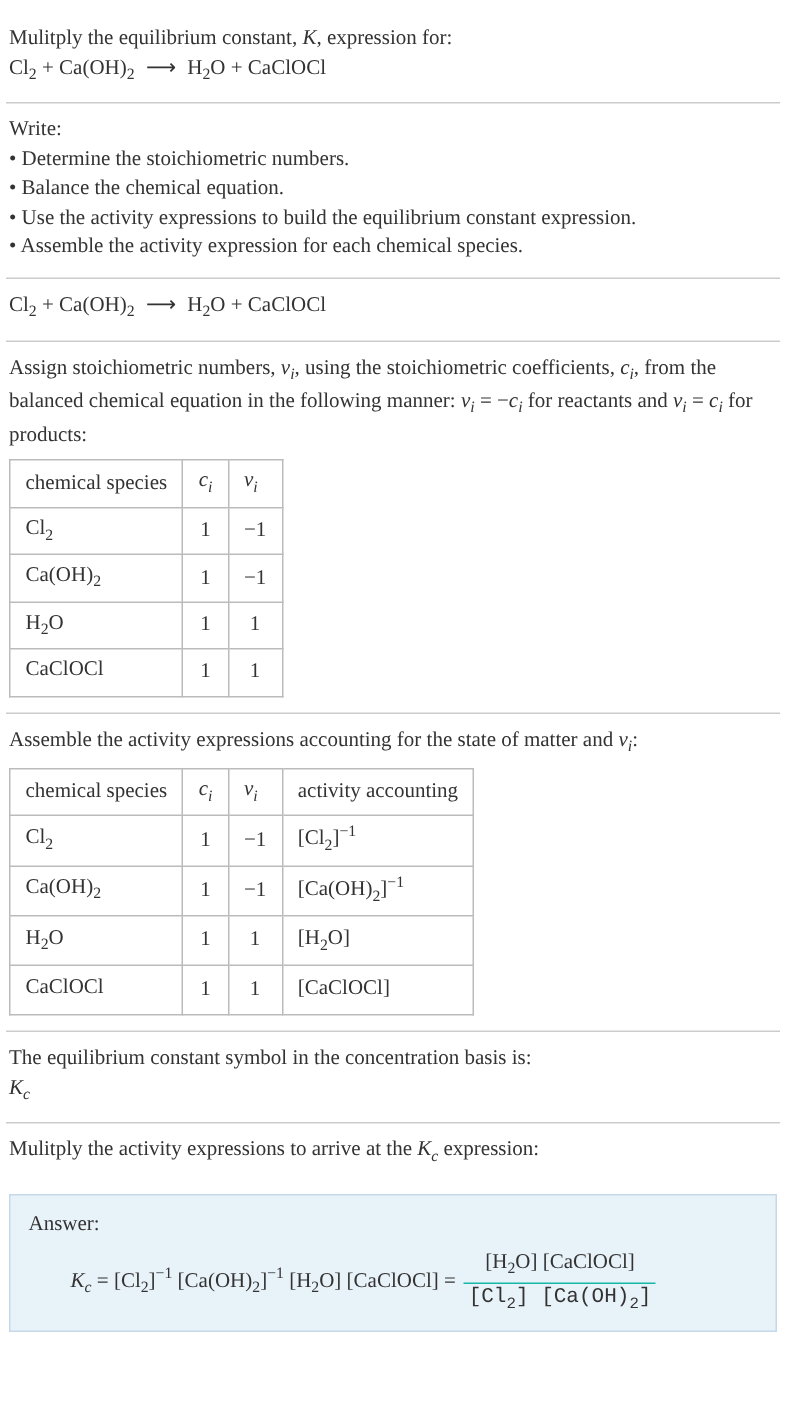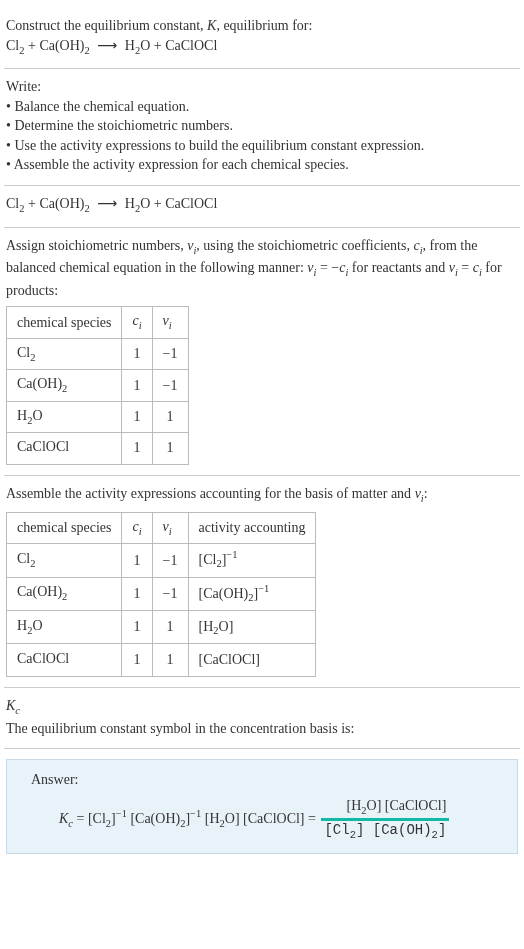--- a/index.html
+++ b/index.html
@@ -28,55 +28,55 @@
     th, td {
       border: 1px solid #bbb;
       padding: 4px 10px;
       text-align: left;
       font-weight: normal;
     }
     td.num { text-align: center; }
     .answer-box {
       background: #e8f2f9;
       border: 1px solid #c5d9e8;
-      padding: 10px 24px;
-      margin-top: 2px;
+      padding: 10px 12px;
+      margin-top: 16px;
     }
     .answer-label { font-weight: normal; margin-bottom: 6px; }
     .frac {
       display: inline-block;
       vertical-align: middle;
       text-align: center;
       margin: 0 2px;
     }
-    .frac .num { display: block; border-bottom: 3px solid #14b8a6; padding: 0 3px; text-align: right; }
+    .frac .num { display: block; border-bottom: 1px solid #14b8a6; padding: 0 3px; }
     .frac .den { display: block; padding: 0 3px; font-family: Liberation Mono, monospace; }
     .indent { padding-left: 28px; }
     .plan-list { list-style: none; padding-left: 0; }
     .plan-list li::before { content: "• "; }
   </style>
 </head>
 <body>
 
 <div class="section">
   <div>
-    <span>Construct the equilibrium constant, </span><span class="italic">K</span><span>, equilibrium for:</span>
+    <span>Mulitply the equilibrium constant, </span><span class="italic">K</span><span>, expression for:</span>
   </div>
   <div>
     <span>Cl</span><sub>2</sub><span> + </span><span>Ca(OH)</span><sub>2</sub>
     <span class="arrow">⟶</span>
     <span>H</span><sub>2</sub><span>O</span><span> + </span><span>CaClOCl</span>
   </div>
 </div>
 
 <div class="section">
   <div>Write:</div>
   <ul class="plan-list">
+    <li>Determine the stoichiometric numbers.</li>
     <li>Balance the chemical equation.</li>
-    <li>Determine the stoichiometric numbers.</li>
     <li>Use the activity expressions to build the equilibrium constant expression.</li>
     <li>Assemble the activity expression for each chemical species.</li>
   </ul>
 </div>
 
 <div class="section">
   <div>
     <span>Cl</span><sub>2</sub><span> + </span><span>Ca(OH)</span><sub>2</sub>
     <span class="arrow">⟶</span>
     <span>H</span><sub>2</sub><span>O</span><span> + </span><span>CaClOCl</span>
@@ -113,21 +113,21 @@
           <td><span>CaClOCl</span><sub></sub><span></span></td>
           <td class="num">1</td>
           <td class="num">1</td>
         </tr>
   </tbody>
     </table>
 </div>
 
 <div class="section">
   <div>
-    <span>Assemble the activity expressions accounting for the basis of matter and </span><span class="italic">ν</span><sub class="italic">i</sub><span>:</span>
+    <span>Assemble the activity expressions accounting for the state of matter and </span><span class="italic">ν</span><sub class="italic">i</sub><span>:</span>
   </div>
   <table>
     <tbody>
         <tr>
       <th>chemical species</th>
       <th><span class="italic">c</span><sub class="italic">i</sub></th>
       <th><span class="italic">ν</span><sub class="italic">i</sub></th>
       <th>activity accounting</th>
     </tr>
     <tr>
@@ -152,24 +152,27 @@
           <td><span>CaClOCl</span><sub></sub><span></span></td>
           <td class="num">1</td>
           <td class="num">1</td>
           <td><span>[CaClOCl]</span><sub></sub><span></span><sup></sup></td>
         </tr>
   </tbody>
     </table>
 </div>
 
 <div class="section">
+  <div>The equilibrium constant symbol in the concentration basis is:</div>
   <div><span class="italic">K</span><sub class="italic">c</sub></div>
-  <div>The equilibrium constant symbol in the concentration basis is:</div>
 </div>
 
 <div class="section noborder">
+  <div>
+    <span>Mulitply the activity expressions to arrive at the </span><span class="italic">K</span><sub class="italic">c</sub><span> expression:</span>
+  </div>
   <div class="answer-box">
     <div class="answer-label">Answer:</div>
     <div class="indent">
       <span class="italic">K</span><sub class="italic">c</sub><span> = </span><span>[Cl</span><sub>2</sub><span>]</span><sup>−1</sup><span> </span><span>[Ca(OH)</span><sub>2</sub><span>]</span><sup>−1</sup><span> </span><span>[H</span><sub>2</sub><span>O]</span><span> </span><span>[CaClOCl]</span><span> = </span><span class="frac"><span class="num"><span>[H</span><sub>2</sub><span>O] [CaClOCl]</span></span><span class="den"><span>[Cl</span><sub>2</sub><span>] [Ca(OH)</span><sub>2</sub><span>]</span></span></span>
     </div>
   </div>
 </div>
 
 </body></html>

